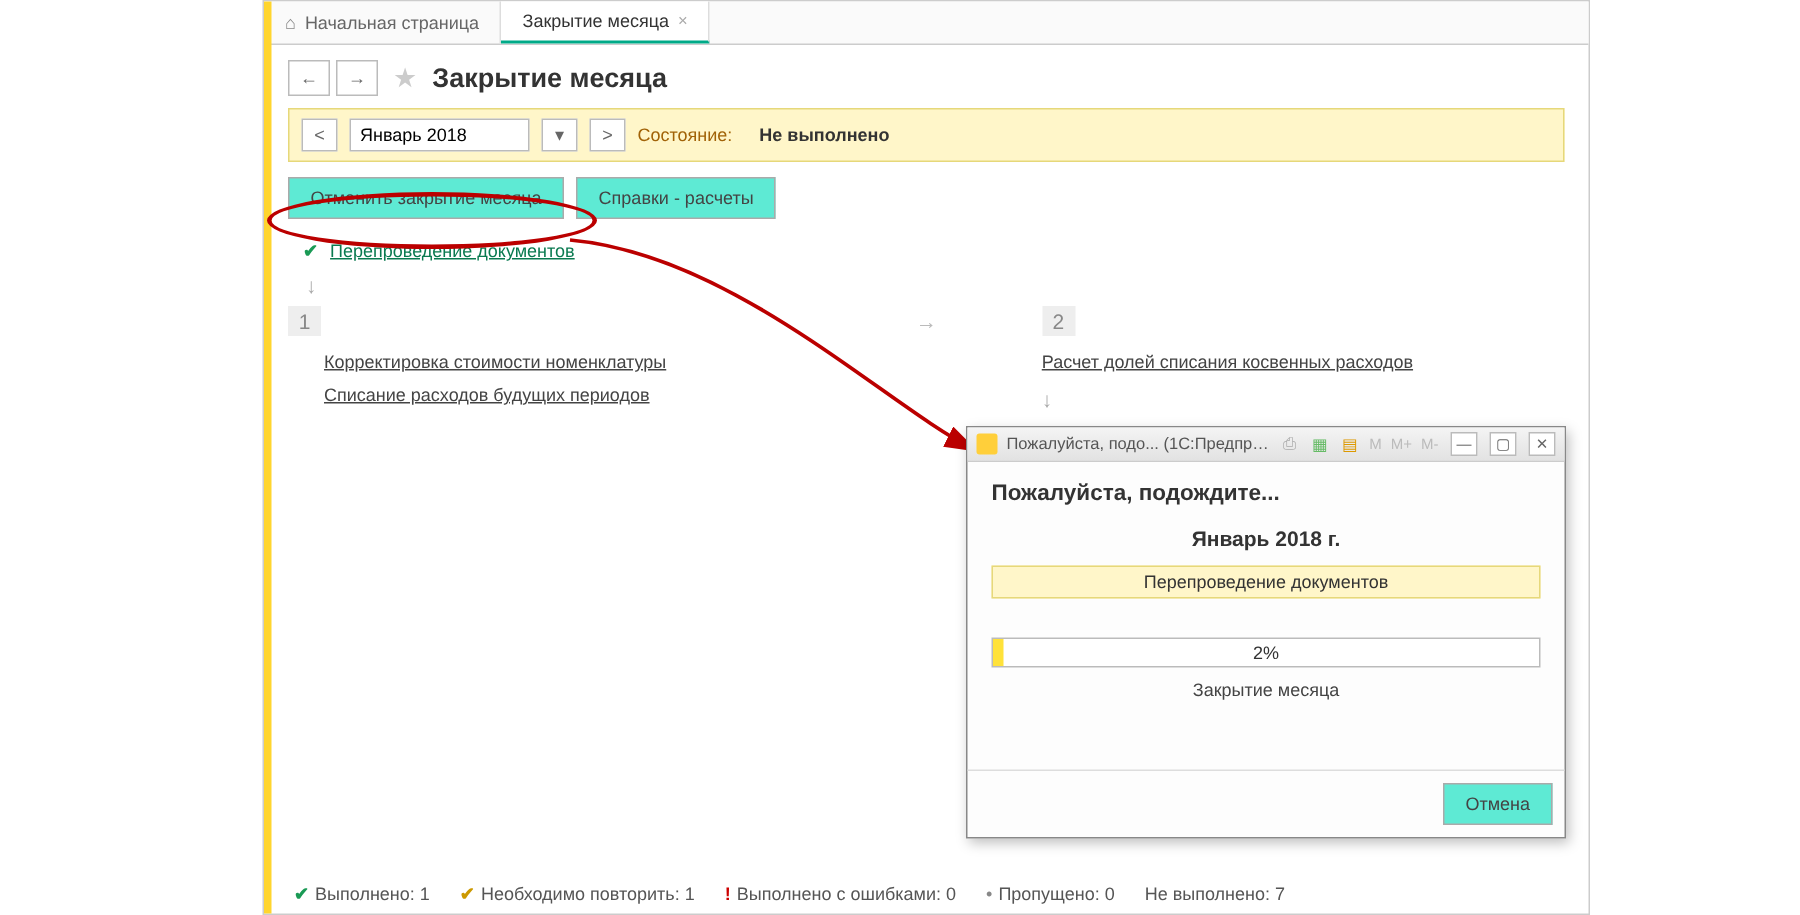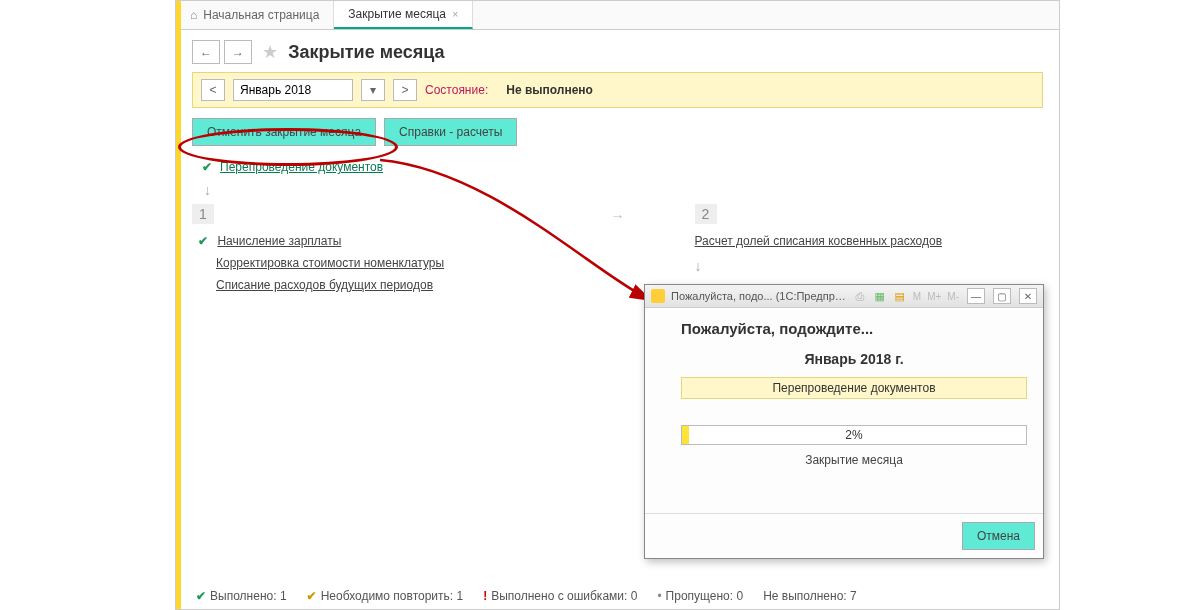--- a/index.html
+++ b/index.html
@@ -13,21 +13,21 @@
 .tab .close-x { color: #aaa; font-size: 11px; }
 .content { padding: 10px 16px 0 16px; }
 .title-row { display: flex; align-items: center; gap: 10px; margin-bottom: 8px; }
 .navbtns { display: flex; gap: 4px; }
 .navbtn { width: 28px; height: 24px; border: 1px solid #bbb; background: #fff; display: flex; align-items: center; justify-content: center; color: #666; cursor: pointer; }
 .star { color: #ccc; font-size: 18px; }
 .page-title { font-size: 18px; font-weight: bold; color: #333; }
 .statusbar { background: #fff6c9; border: 1px solid #e6d87a; padding: 6px 8px; display: flex; align-items: center; gap: 8px; font-size: 12px; }
 .sb-btn { width: 24px; height: 22px; border: 1px solid #bbb; background: #fff; display: flex; align-items: center; justify-content: center; color: #666; cursor: pointer; }
 .period-in { height: 22px; border: 1px solid #bbb; padding: 0 6px; width: 120px; font-size: 12px; }
-.sb-label { color: #be185d; }
+.sb-label { color: #a16207; }
 .sb-val { font-weight: bold; margin-left: 10px; }
 .action-row { display: flex; gap: 8px; margin-top: 10px; }
 .btn { border: 1px solid #aaa; background: #5eead4; padding: 6px 14px; font-size: 12px; color: #444; cursor: pointer; }
 .btn.primary { background: #ffe23a; border-color: #c9a600; }
 .ellipse { position: absolute; border: 3px solid #b00; border-radius: 50%; pointer-events: none; }
 .ops { margin-top: 12px; }
 .op-link { color: #0a7a50; text-decoration: underline; font-size: 12px; }
 .op-row { display: flex; align-items: center; gap: 8px; padding: 2px 10px; }
 .chk { color: #1a9a55; font-weight: bold; }
 .down-arrow { color: #aaa; margin: 6px 0 6px 12px; font-size: 14px; }
@@ -43,21 +43,21 @@
 .footer .warn { color: #c90; font-weight: bold; margin-right: 4px; }
 .footer .err { color: #c00; font-weight: bold; margin-right: 4px; }
 .footer .dot { color: #888; margin-right: 4px; }
 .modal { position: absolute; left: 644px; top: 284px; width: 400px; background: #fdfdfd; border: 1px solid #888; box-shadow: 2px 3px 8px rgba(0,0,0,.25); }
 .modal-title { background: linear-gradient(#f4f4f4,#e2e2e2); border-bottom: 1px solid #ccc; display: flex; align-items: center; padding: 3px 6px; gap: 6px; font-size: 11px; color: #555; }
 .modal-title .logo { width: 14px; height: 14px; background: #ffcf3a; border-radius: 2px; display: inline-block; }
 .modal-title .mt-text { flex: 1; white-space: nowrap; overflow: hidden; text-overflow: ellipsis; }
 .modal-title .ic { width: 14px; height: 14px; display: inline-flex; align-items: center; justify-content: center; color: #aaa; font-size: 11px; }
 .modal-title .mm { color: #bbb; font-size: 10px; }
 .modal-title .win { width: 18px; height: 16px; border: 1px solid #bbb; display: inline-flex; align-items: center; justify-content: center; color: #666; font-size: 10px; margin-left: 2px; background: #fff; }
-.modal-body { padding: 12px 16px 10px; margin-left: 20px; }
+.modal-body { padding: 12px 16px 10px; }
 .modal-h { font-size: 15px; font-weight: bold; margin-bottom: 14px; }
 .modal-month { text-align: center; font-weight: bold; font-size: 14px; margin-bottom: 10px; }
 .modal-task { background: #fff6c9; border: 1px solid #e6d87a; text-align: center; padding: 3px 0; font-size: 12px; margin-bottom: 26px; }
 .progress-wrap { border: 1px solid #bbb; height: 20px; background: #fff; position: relative; margin-bottom: 8px; }
 .progress-fill { background: #ffe23a; height: 100%; }
 .progress-txt { position: absolute; inset: 0; display: flex; align-items: center; justify-content: center; font-size: 12px; color: #333; }
 .modal-sub { text-align: center; font-size: 12px; color: #444; margin-bottom: 36px; }
 .modal-foot { display: flex; justify-content: flex-end; border-top: 1px solid #ddd; padding: 8px; }
 svg.arrow-annot { position: absolute; pointer-events: none; }
 .ghost-num { color: #ccc; background: #f3f3f3; width: 22px; height: 20px; display: inline-flex; align-items: center; justify-content: center; margin: 6px 0; }
@@ -106,24 +106,20 @@
     <div class="ops">
       <div class="op-row">
         <span class="chk">✔</span>
         <a class="op-link">Перепроведение документов</a>
       </div>
       <div class="down-arrow">↓</div>
 
       <div class="cols">
         <div class="col">
           <span class="colnum">1</span>
-          <div class="col-item" style="padding-left:6px;">
-            <span class="chk">✔</span>
-            <a class="op-link">Начисление зарплаты</a>
-          </div>
           <div class="col-item"><a>Корректировка стоимости номенклатуры</a></div>
           <div class="col-item"><a>Списание расходов будущих периодов</a></div>
         </div>
         <span class="sidearrow">→</span>
         <div class="col">
           <span class="colnum">2</span>
           <div class="col-item" style="padding-left:0"><a>Расчет долей списания косвенных расходов</a></div>
           <div class="down-arrow" style="margin-left:0">↓</div>
           <span class="ghost-num">3</span>
           <div style="height:110px"></div>

